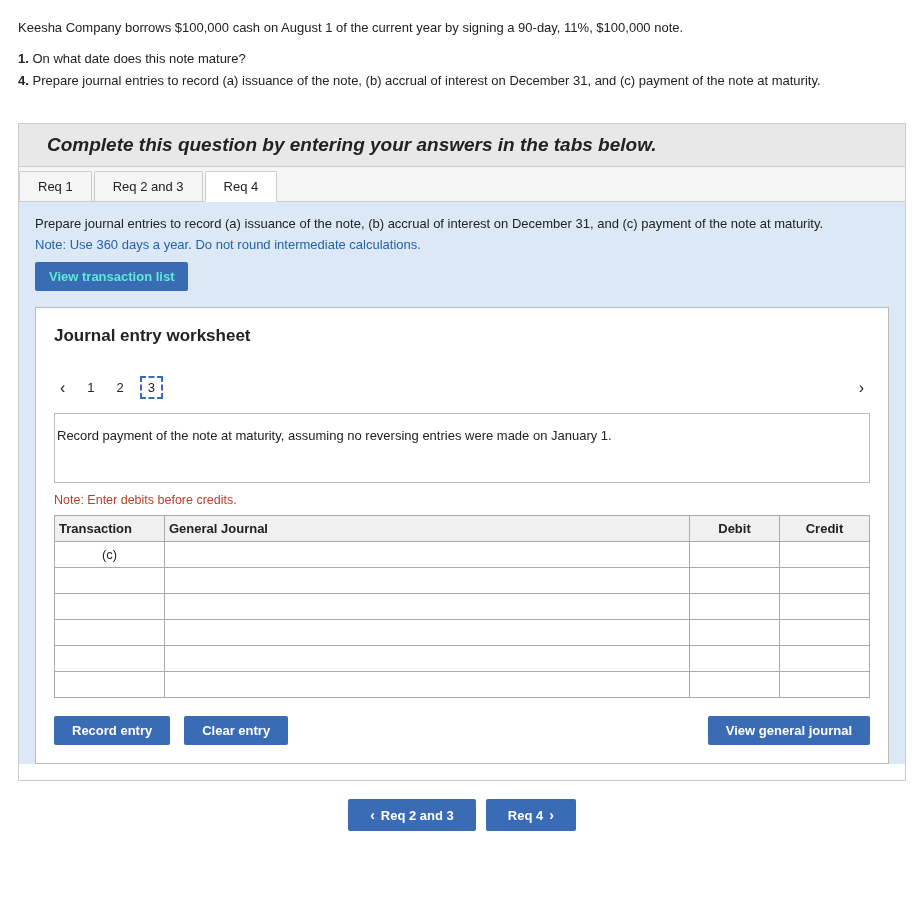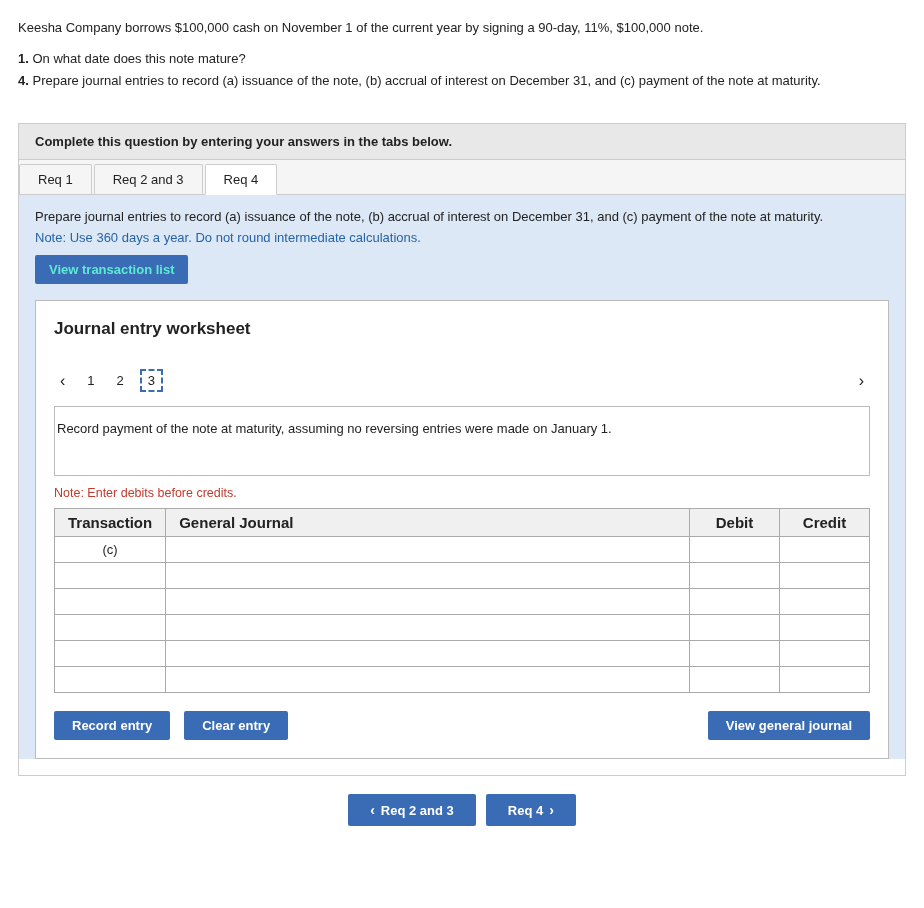--- a/index.html
+++ b/index.html
@@ -19,24 +19,25 @@
     }
     .questions {
       font-size: 13px;
       margin-bottom: 16px;
       line-height: 1.7;
     }
     .questions p { margin: 0; }
     .complete-banner {
       background: #e8e8e8;
       border: 1px solid #ccc;
-      padding: 10px 16px;
-      font-size: 13px;
+      padding: 10px 28px;
+      font-size: 19px;
       font-weight: bold;
       margin-bottom: 0;
+      font-style: italic;
     }
     .tabs-outer {
       border: 1px solid #ccc;
       border-top: none;
       background: #fff;
     }
     .tabs-bar {
       display: flex;
       border-bottom: 1px solid #ccc;
       background: #f5f5f5;
@@ -134,22 +135,22 @@
       margin-bottom: 8px;
     }
     .journal-table {
       width: 100%;
       border-collapse: collapse;
       margin-bottom: 14px;
     }
     .journal-table th {
       background: #f0f0f0;
       border: 1px solid #aaa;
-      padding: 5px 13px;
-      font-size: 15px;
+      padding: 5px 4px;
+      font-size: 13px;
       text-align: center;
       font-weight: bold;
     }
     .journal-table th.left { text-align: left; }
     .journal-table td {
       border: 1px solid #aaa;
       padding: 0;
       height: 26px;
     }
     .journal-table td input {
@@ -204,21 +205,21 @@
       gap: 6px;
     }
     .nav-bottom-btn .arrow { font-size: 14px; }
   </style>
 </head>
 <body>
 
 
 
 
-<p class="intro-text">Keesha Company borrows $100,000 cash on November 1 of the current year by signing a 90-day, 11%, $100,000 note.</p>
+<p class="intro-text">Keesha Company borrows $100,000 cash on August 1 of the current year by signing a 90-day, 11%, $100,000 note.</p>
 
 
 <div class="questions">
   <p><strong>1.</strong> <span>On what date does this note mature?</span></p>
   <p><strong>4.</strong> <span>Prepare journal entries to record (a) issuance of the note, (b) accrual of interest on December 31, and (c) payment of the note at maturity.</span></p>
 </div>
 
 <br>
 
 

